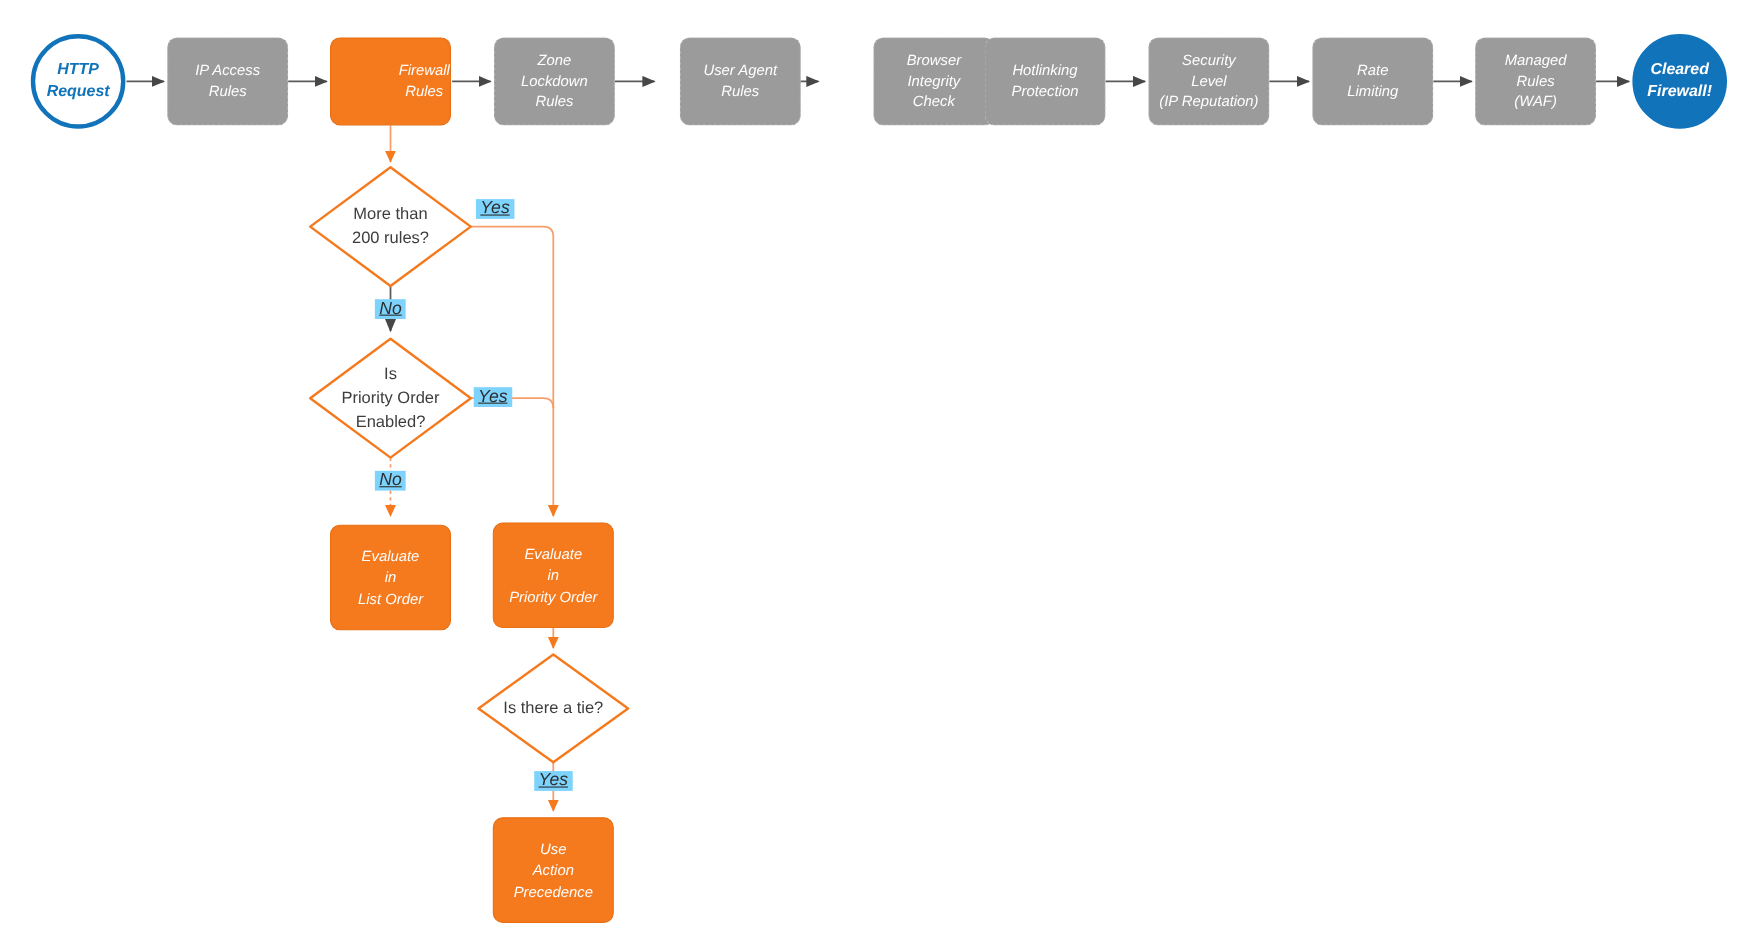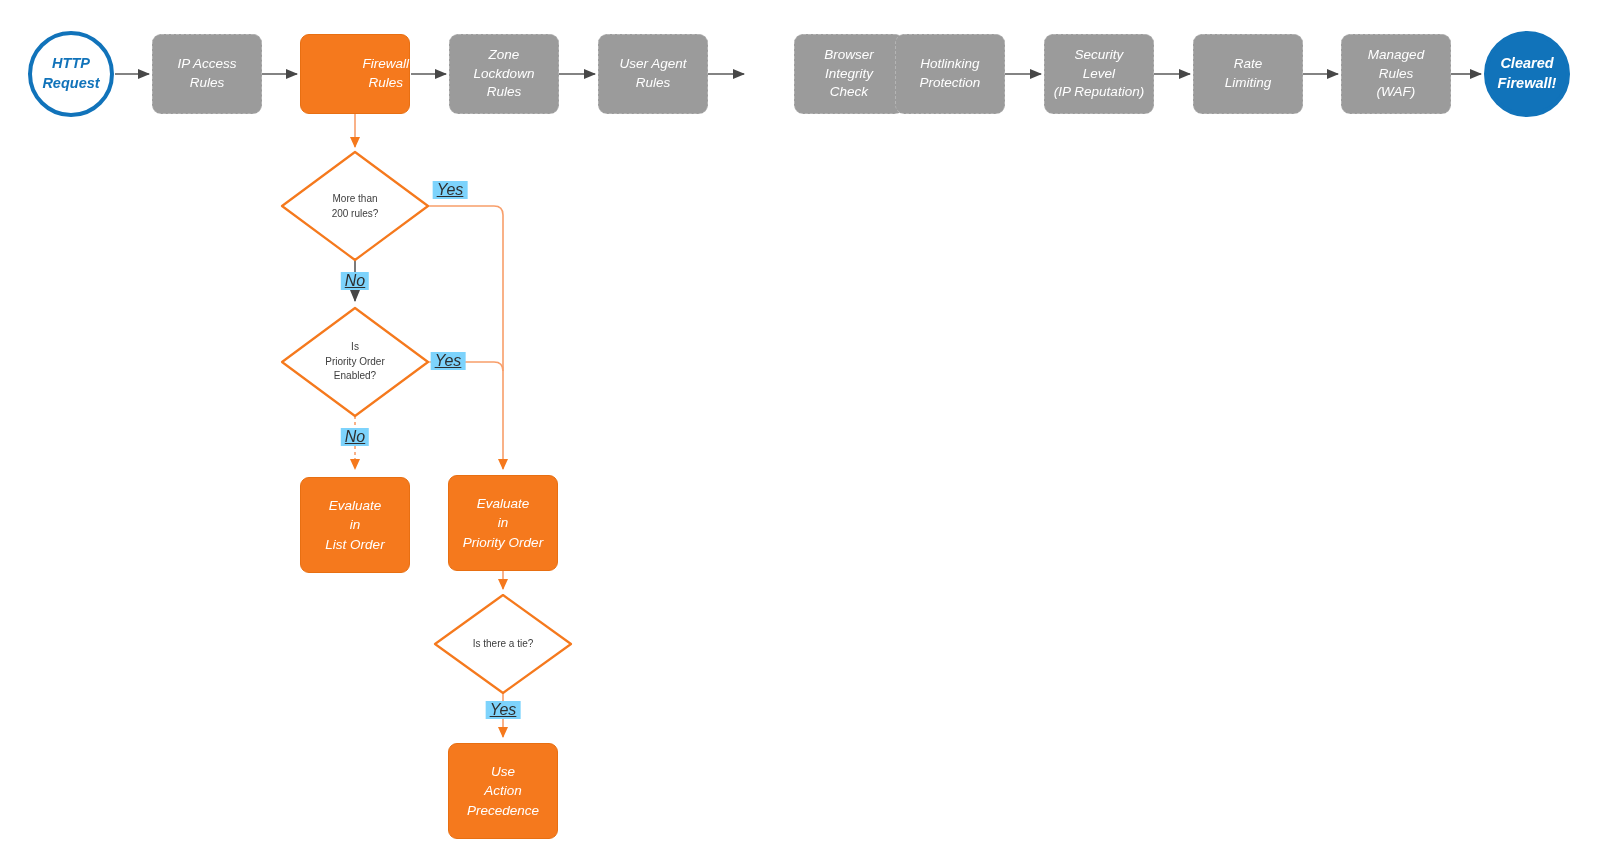--- a/index.html
+++ b/index.html
@@ -29,21 +29,21 @@
   .proc.highlight{background:var(--orange);border:1px solid #E86F12;}
 
   .terminal{width:86px;height:86px;border-radius:50%;font-weight:bold;font-style:italic;font-size:14.5px;line-height:1.35;}
   .terminal.start{background:#ffffff;border:4px solid var(--blue);color:var(--blue);}
   .terminal.end{background:var(--blue);border:4px solid var(--blue);color:#ffffff;}
 
   .action{width:110px;height:96px;border-radius:9px;background:var(--orange);border:1px solid #E86F12;
           color:#ffffff;font-style:italic;font-size:13.5px;line-height:1.42;}
 
   .decision-label{position:absolute;z-index:3;transform:translate(-50%,-50%);text-align:center;
-                  color:#3D3D3D;font-size:10px;line-height:1.45;white-space:pre-line;}
+                  color:#3D3D3D;font-size:15px;line-height:1.45;white-space:pre-line;}
 
   .edge-label{position:absolute;z-index:3;transform:translate(-50%,-50%);background:#7dd3fc;
               padding:0 4px;color:var(--ink);font-style:italic;font-size:16px;text-decoration:underline;}
 </style>
 </head>
 <body>
 
 <div class="canvas">
 
   <svg class="edges" width="1600" height="858">
@@ -95,21 +95,21 @@
   </div>
   <div class="node proc highlight" style="left:300px;top:34px;justify-content:flex-end;">
     <span class="lbl">Firewall
 Rules</span>
   </div>
   <div class="node proc" style="left:449px;top:34px;">
     <span class="lbl">Zone
 Lockdown
 Rules</span>
   </div>
-  <div class="node proc" style="left:598px;top:34px;">
+  <div class="node proc" style="left:618px;top:34px;">
     <span class="lbl">User Agent
 Rules</span>
   </div>
   <div class="node proc" style="left:747px;top:34px;margin-left:47px;">
     <span class="lbl">Browser
 Integrity
 Check</span>
   </div>
   <div class="node proc" style="left:895px;top:34px;">
     <span class="lbl">Hotlinking

